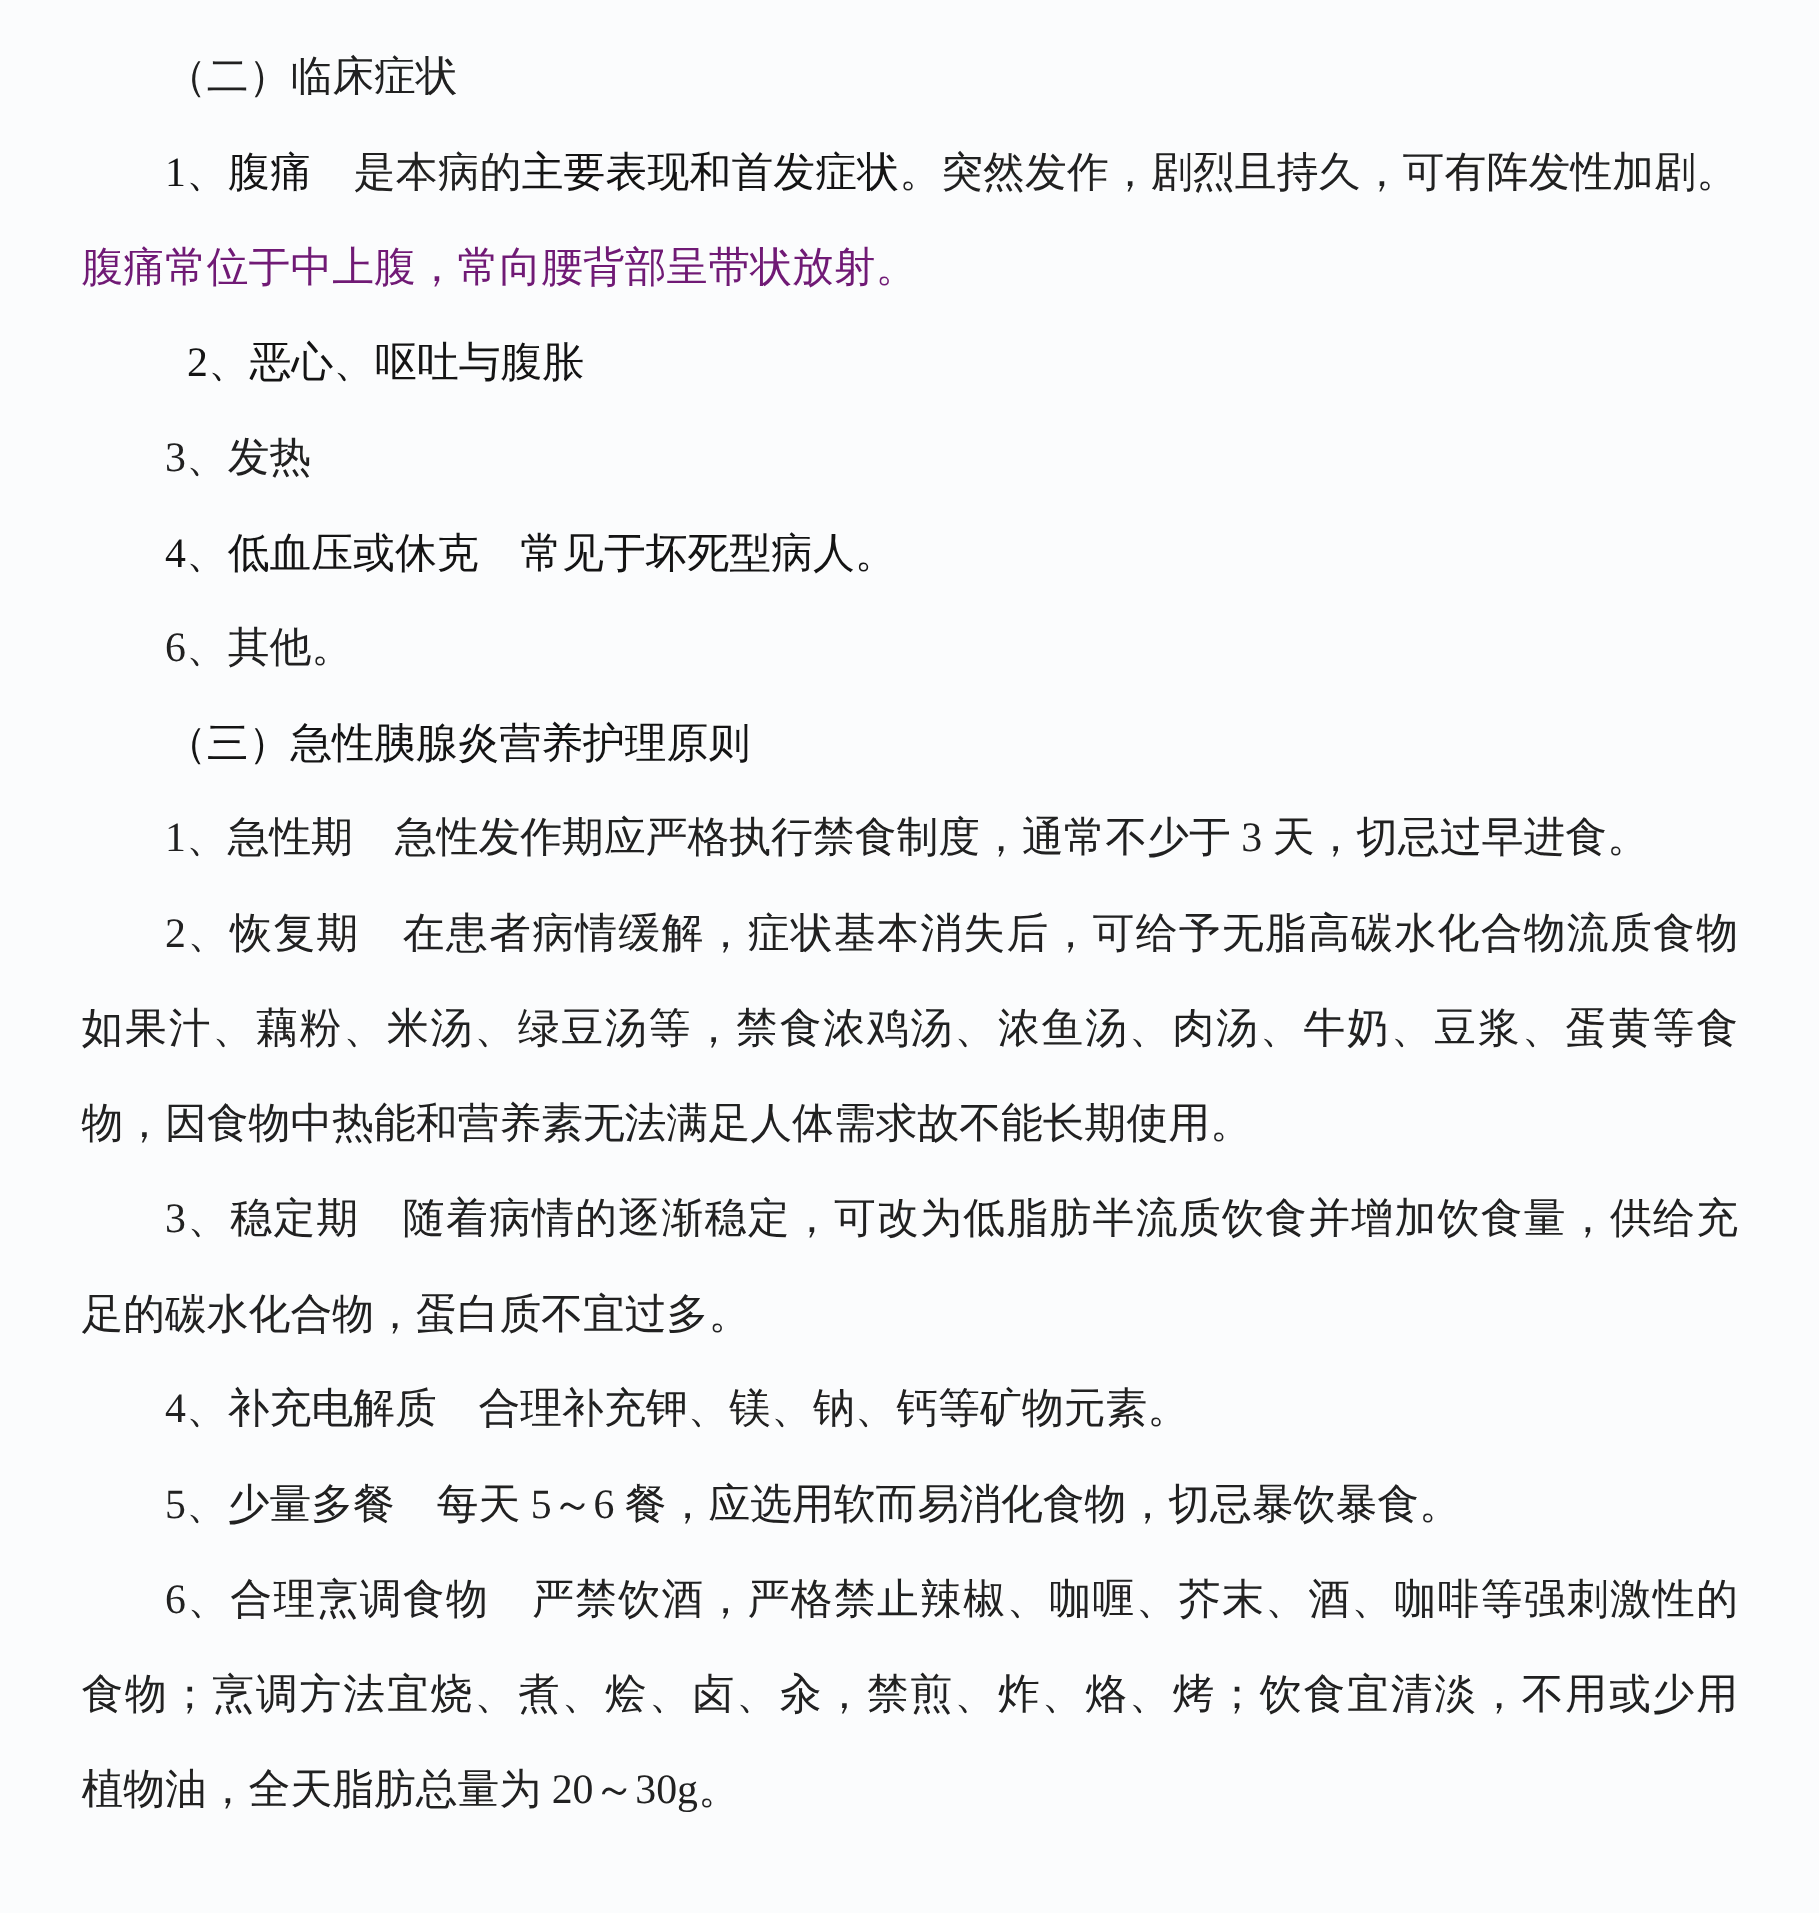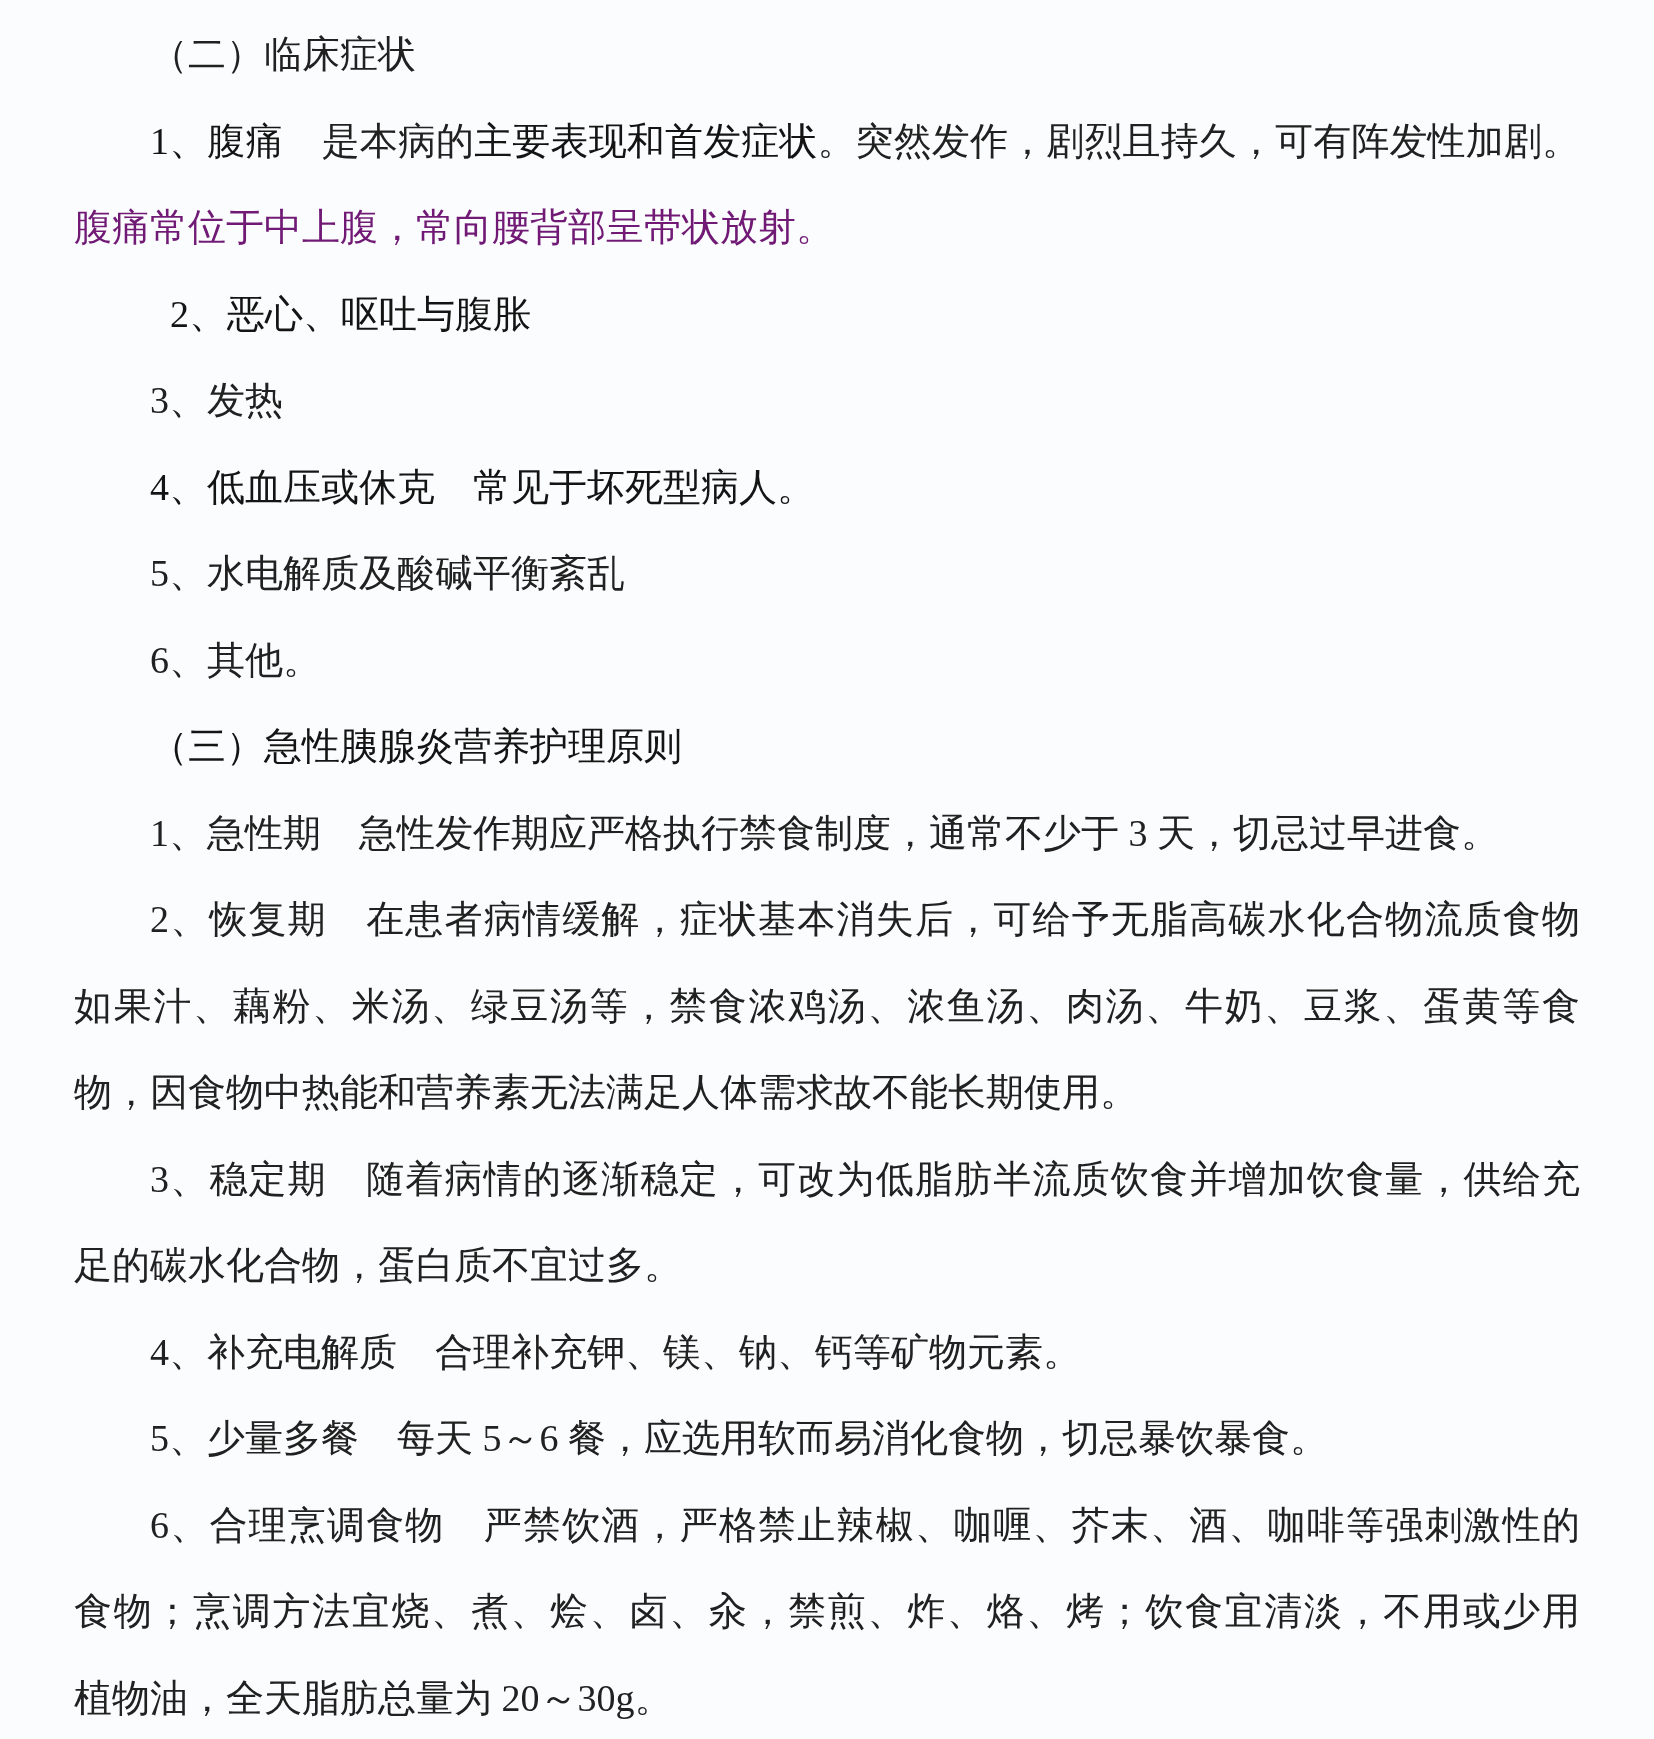--- a/index.html
+++ b/index.html
@@ -9,21 +9,21 @@
   body {
     width: 1654px;
     height: 1739px;
     overflow: hidden;
     font-family: "Liberation Serif", "DejaVu Serif", serif;
   }
   .doc {
     box-sizing: border-box;
     width: 1654px;
     height: 1663px;
-    padding: 11px 74px 0 74px;
+    padding: 27px 74px 0 74px;
     font-size: 38px;
     line-height: 86.5px;
   }
   .line {
     height: 86.5px;
     text-align: left;
   }
   .line.indent {
     text-indent: 76px;
   }
@@ -39,21 +39,20 @@
 <body style="background: rgb(251, 252, 253); color: rgb(33, 33, 33);">
 
 <div class="doc">
   <div id="doc-body">
       <div class="line indent"><span>（二）临床症状</span></div>
       <div class="line indent fill"><span class="seg-b" style="color: rgb(20, 20, 20);">1、腹痛</span><span>　是本病的</span><span class="seg-b" style="color: rgb(20, 20, 20);">主要表现和首发症状</span><span>。突然发作，剧烈且持久，可有阵发性加剧。</span></div>
       <div class="line"><span class="seg-b" style="color: #701a75;">腹痛常位于中上腹，常向腰背部呈带状放射。</span></div>
       <div class="line indent"><span class="seg-b" style="color: rgb(20, 20, 20); margin-left: 20px;">2、恶心、呕吐与腹胀</span></div>
       <div class="line indent"><span>3、发热</span></div>
       <div class="line indent"><span class="seg-b" style="color: rgb(20, 20, 20);">4、低血压或休克　常见于坏死型病人。</span></div>
-      <div class="line indent"><span>5、水电解质及酸碱平衡紊乱</span></div>
       <div class="line indent"><span>6、其他。</span></div>
       <div class="line indent"><span class="seg-b" style="color: rgb(20, 20, 20);">（三）急性胰腺炎营养护理原则</span></div>
       <div class="line indent"><span>1、急性期　急性发作期应严格执行禁食制度，通常不少于 3 天，切忌过早进食。</span></div>
       <div class="line indent fill"><span>2、恢复期　在患者病情缓解，症状基本消失后，可给予无脂高碳水化合物流质食物</span></div>
       <div class="line fill"><span>如果汁、藕粉、米汤、绿豆汤等，禁食浓鸡汤、浓鱼汤、肉汤、牛奶、豆浆、蛋黄等食</span></div>
       <div class="line"><span>物，因食物中热能和营养素无法满足人体需求故不能长期使用。</span></div>
       <div class="line indent fill"><span>3、稳定期　随着病情的逐渐稳定，可改为低脂肪半流质饮食并增加饮食量，供给充</span></div>
       <div class="line"><span>足的碳水化合物，蛋白质不宜过多。</span></div>
       <div class="line indent"><span>4、补充电解质　合理补充钾、镁、钠、钙等矿物元素。</span></div>
       <div class="line indent"><span>5、少量多餐　每天 5～6 餐，应选用软而易消化食物，切忌暴饮暴食。</span></div>

